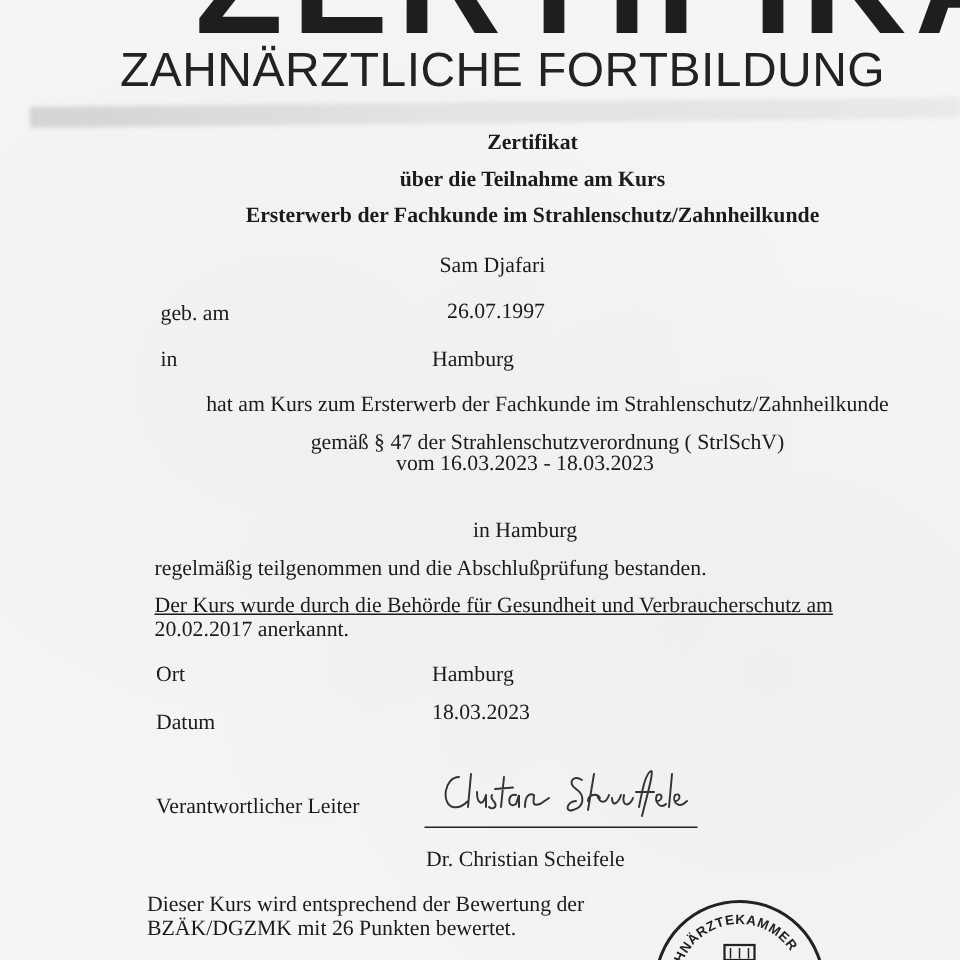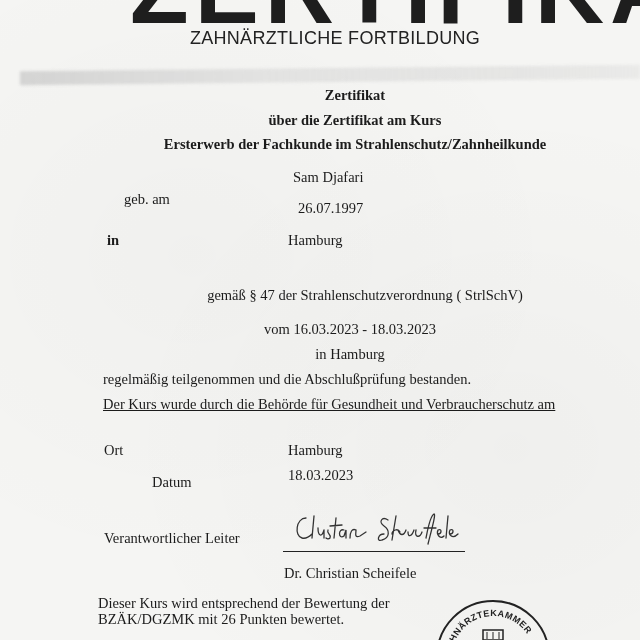--- a/index.html
+++ b/index.html
@@ -36,21 +36,21 @@
       white-space: nowrap;
     }
     .subtitle {
       position: absolute;
       left: 0;
       right: 0;
       top: 28px;
       text-align: center;
       padding-left: 30px;
       font-family: "Liberation Sans", sans-serif;
-      font-size: 18px;
+      font-size: 32px;
       color: #222;
       letter-spacing: 0.3px;
       white-space: nowrap;
     }
     .gray-band {
       position: absolute;
       left: 20px;
       right: 0;
       top: 68px;
       height: 14px;
@@ -102,43 +102,45 @@
 </head>
 <body>
 
 <div class="page">
 
   <div class="big-title">ZERTIFIKAT</div>
   <div class="subtitle">ZAHNÄRZTLICHE FORTBILDUNG</div>
   <div class="gray-band"></div>
 
   <div class="line center bold" style="top:88px; padding-left:70px;">Zertifikat</div>
-  <div class="line center bold" style="top:113px; padding-left:70px;">über die Zertifikat am Kurs</div>
+  <div class="line center bold" style="top:113px; padding-left:70px;">über die Teilnahme am Kurs</div>
   <div class="line center bold" style="top:137px; padding-left:70px;">Ersterwerb der Fachkunde im Strahlenschutz/Zahnheilkunde</div>
 
   <div class="line" style="top:170px; left:293px;text-align:center;">Sam Djafari</div>
 
-  <div class="line label-col" style="top:192px;margin-left:17px;">geb. am</div>
+  <div class="line label-col" style="top:202px;">geb. am</div>
   <div class="line value-col" style="top:201px;margin-left:10px;">26.07.1997</div>
 
-  <div class="line label-col" style="top:233px;font-weight:bold;">in</div>
+  <div class="line label-col" style="top:233px;">in</div>
   <div class="line value-col" style="top:233px;">Hamburg</div>
 
+  <div class="line center" style="top:263px; padding-left:90px;">hat am Kurs zum Ersterwerb der Fachkunde im Strahlenschutz/Zahnheilkunde</div>
   <div class="line center" style="top:288px; padding-left:90px;">gemäß § 47 der Strahlenschutzverordnung ( StrlSchV)</div>
 
-  <div class="line center" style="top:322px; padding-left:60px;">vom 16.03.2023 - 18.03.2023</div>
+  <div class="line center" style="top:302px; padding-left:60px;">vom 16.03.2023 - 18.03.2023</div>
   <div class="line center" style="top:347px; padding-left:60px;">in Hamburg</div>
 
   <div class="line" style="top:372px; left:103px;">regelmäßig teilgenommen und die Abschlußprüfung bestanden.</div>
   <div class="line" style="top:397px; left:103px;text-decoration:underline;">Der Kurs wurde durch die Behörde für Gesundheit und Verbraucherschutz am</div>
+  <div class="line" style="top:413px; left:103px;">20.02.2017 anerkannt.</div>
 
   <div class="line" style="top:443px; left:104px;">Ort</div>
   <div class="line value-col" style="top:443px;">Hamburg</div>
 
-  <div class="line" style="top:475px; left:104px;margin-left:48px;">Datum</div>
+  <div class="line" style="top:475px; left:104px;">Datum</div>
   <div class="line value-col" style="top:468px;">18.03.2023</div>
 
   <div class="line" style="top:531px; left:104px;">Verantwortlicher Leiter</div>
 
   <svg class="signature" width="170" height="38" viewBox="0 0 170 38">
     <path d="M14 10 C4 10 2 28 10 30 C14 31 18 28 20 26 M22 8 L20 30 M26 20 C26 28 30 30 32 22 M32 22 L32 30 M36 22 C34 26 40 26 38 30 C36 32 34 30 34 30 M44 10 L42 30 M38 18 L50 17 M52 22 C46 20 46 32 52 28 L54 22 L54 30 M58 30 C58 24 60 20 64 22 C64 26 62 30 68 28 L74 24" stroke="#333" stroke-width="1.3" fill="none" stroke-linecap="round"></path>
     <path d="M96 12 C90 8 86 14 92 18 C98 22 98 30 90 32 C84 34 86 26 92 26 M100 26 C100 22 106 20 108 24 M104 8 L100 32 M106 22 C108 28 112 28 114 22 M116 24 C116 30 120 28 122 22 M124 22 C122 30 128 30 130 24 M134 30 C136 20 138 8 142 6 C144 6 140 20 136 36 M132 20 L144 20 M146 26 C150 26 150 20 146 22 C144 26 148 32 152 28 M156 8 L154 30 M158 26 C162 26 162 20 158 22 C156 26 160 32 166 26" stroke="#333" stroke-width="1.3" fill="none" stroke-linecap="round"></path>
   </svg>
 
   <div class="sig-line"></div>

